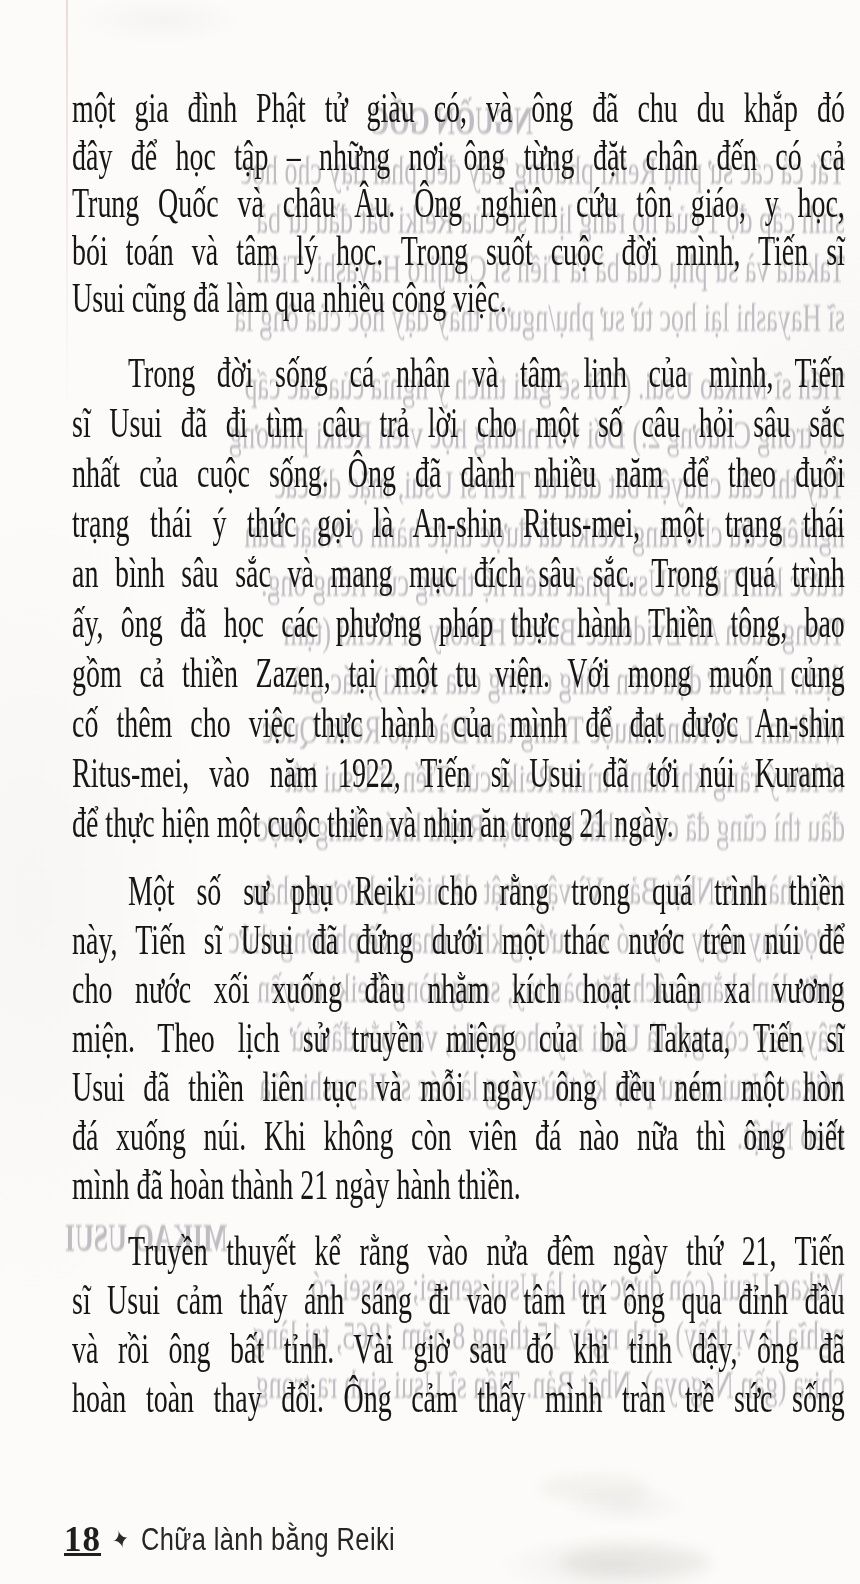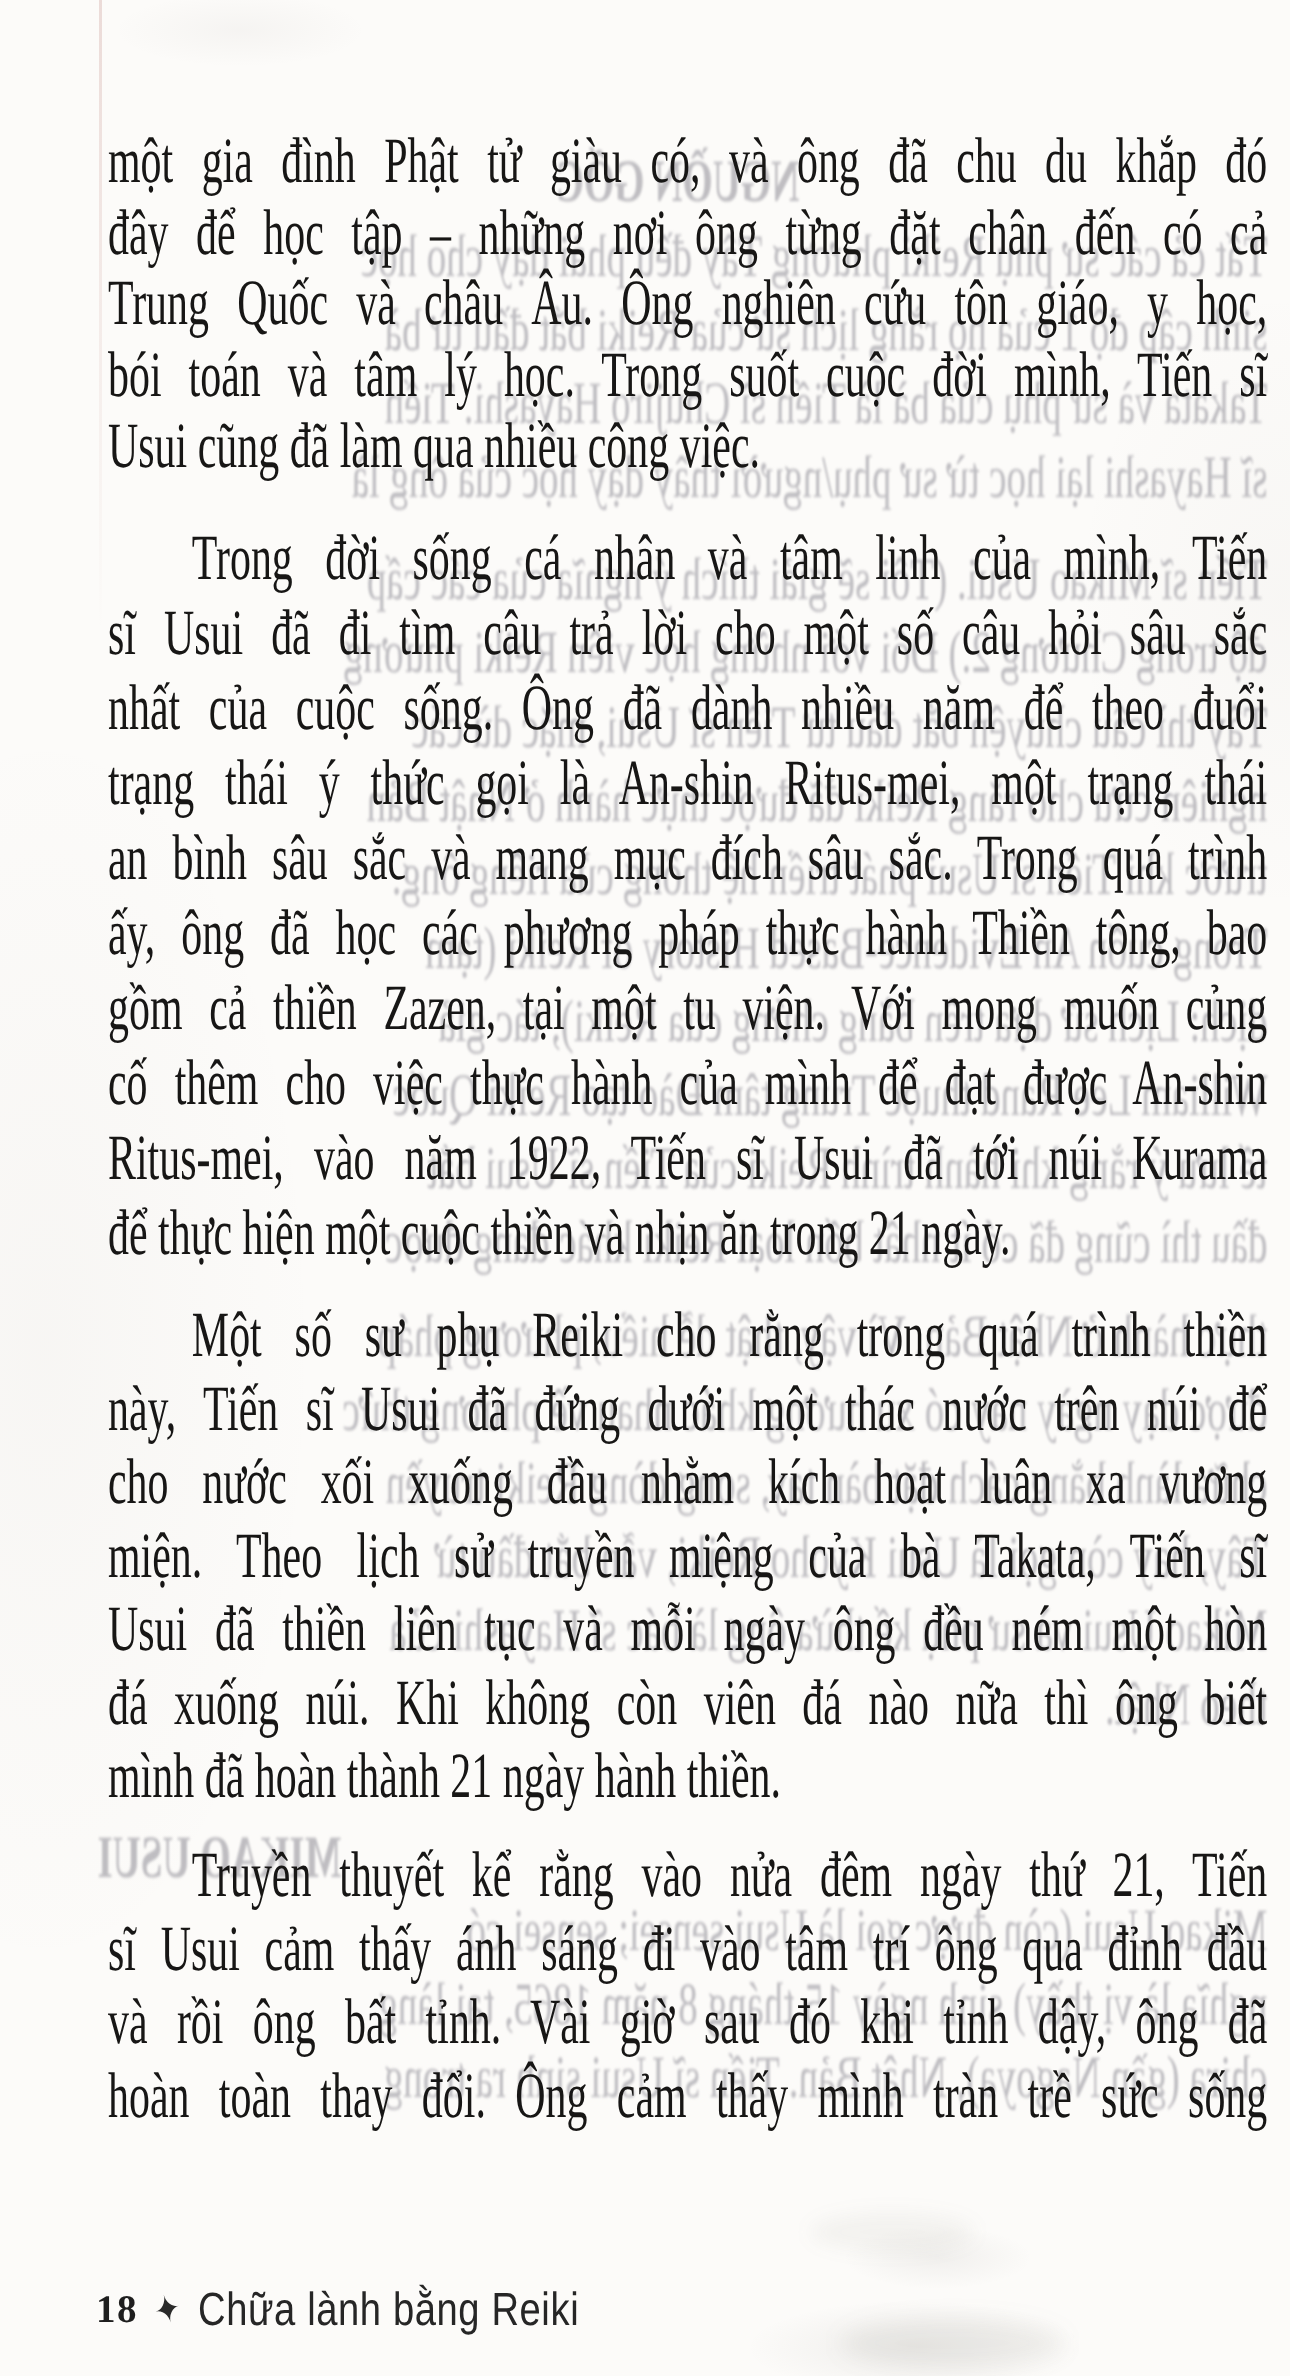--- a/index.html
+++ b/index.html
@@ -31,22 +31,22 @@
     position:absolute;left:72px;width:1189px;height:49px;line-height:49px;
     transform:translateX(773px) scaleX(-0.65);transform-origin:0 0;
     font-size:40px;color:rgba(140,138,148,.55);
     filter:blur(1.2px);white-space:nowrap;
   }
   .footer{
     position:absolute;left:64px;top:1518px;height:44px;
     display:flex;align-items:center;gap:11px;
   }
   .footer .pagenum{
-    font-family:"Liberation Serif", serif;font-size:26px;font-weight:600;
-    color:#1e1e1e;letter-spacing:1px;
+    font-family:"Liberation Serif", serif;font-size:35px;font-weight:600;
+    color:#1e1e1e;letter-spacing:1px;text-decoration:underline;
   }
   .footer .star{
     display:inline-block;font-size:21px;color:#2a2a2a;
     transform:rotate(-14deg) scaleY(1.2);line-height:1;
   }
   .footer .booktitle{
     display:inline-block;font-family:"Liberation Sans", sans-serif;
     font-size:31px;font-weight:500;color:#262626;
     transform:scaleX(0.82);transform-origin:0 50%;
     letter-spacing:0.5px;white-space:nowrap;

